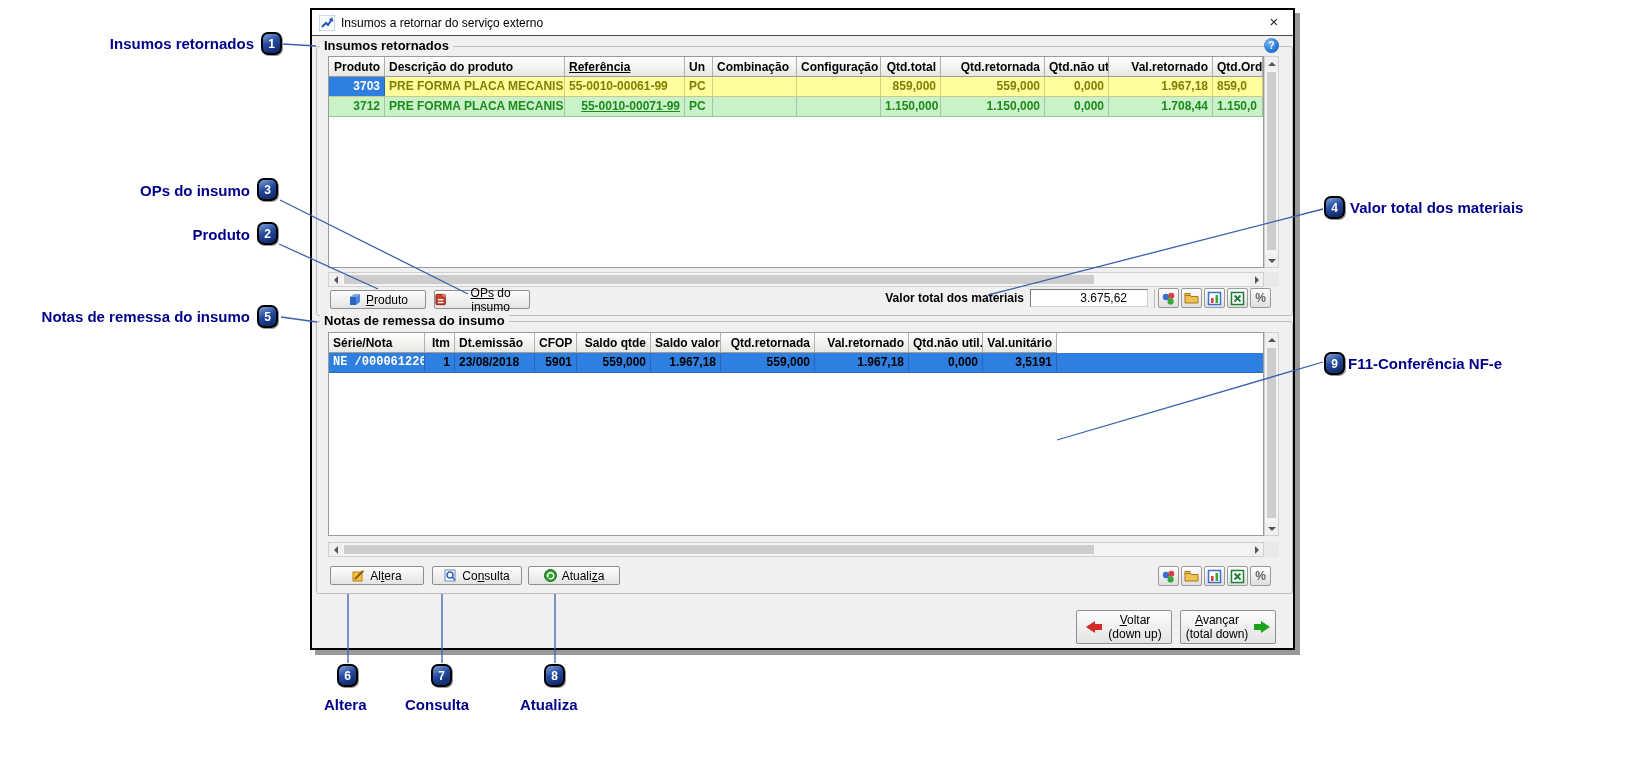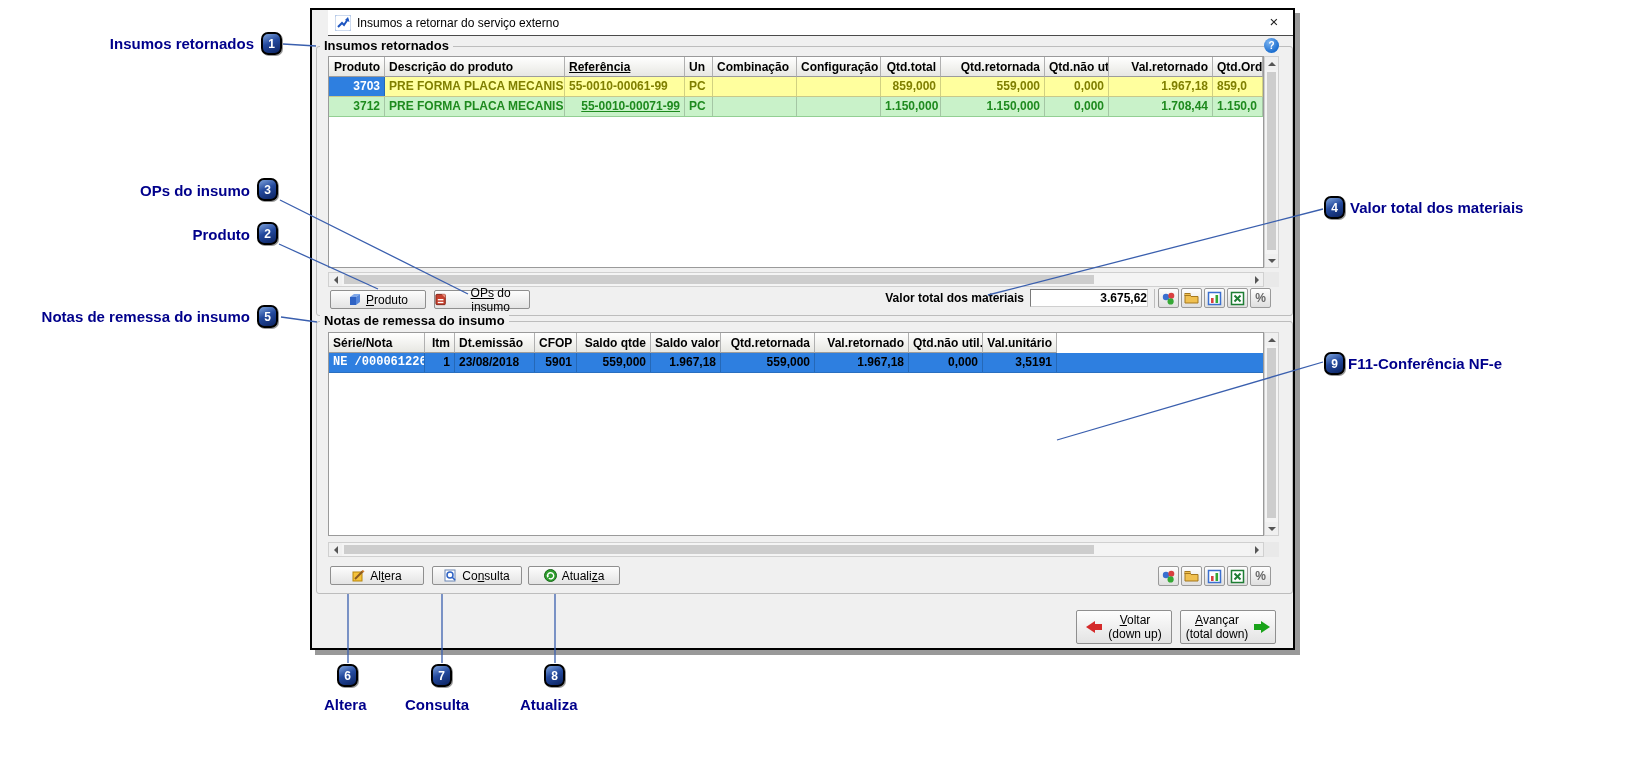--- a/index.html
+++ b/index.html
@@ -4,21 +4,21 @@
 <style>
   * { margin:0; padding:0; box-sizing:border-box; }
   html,body { background:#fff; }
   body { font-family:"Liberation Sans", sans-serif; }
   #page { position:relative; width:1630px; height:762px; background:#fff; overflow:hidden; }
 
   
   #win { position:absolute; left:310px; top:8px; width:985px; height:642px;
          background:#f0f0f0; border:2px solid #000;
          box-shadow:5px 5px 0 rgba(70,70,70,.55); }
-  #titlebar { position:absolute; left:16px; top:0; right:0; height:26px; background:#fff;
+  #titlebar { position:absolute; left:0; top:0; right:0; height:26px; background:#fff;
               border-bottom:1px solid #4a4a4a; display:flex; align-items:center; }
   #titlebar .ttl { font-size:12px; color:#000; margin-left:6px; }
   .appicon { margin-left:7px; width:16px; height:16px; }
   .closex { position:absolute; right:10px; top:3px; width:18px; height:18px; text-align:center;
             font-size:15px; line-height:18px; color:#222; cursor:default; }
 
   
   .grp { position:absolute; border:1px solid #bdbdbd; border-radius:3px; }
   .grp-label { position:absolute; font-size:13px; font-weight:bold; color:#000;
                background:#f0f0f0; padding:0 4px; }
@@ -51,21 +51,21 @@
 
   
   .btn { position:absolute; display:flex; align-items:center; justify-content:center; gap:5px;
          background:linear-gradient(#fdfdfd,#e3e3e3); border:1px solid #8f8f8f; border-radius:2px;
          font-size:12px; color:#000; cursor:default; }
   .btn u { text-decoration:underline; }
 
   .val-label { position:absolute; font-size:12px; font-weight:bold; text-align:right; }
   .val-field { position:absolute; background:#fff; border:1px solid #7a7a7a;
                border-right-color:#cfcfcf; border-bottom-color:#cfcfcf;
-               font-size:12px; text-align:right; padding:0 0; line-height:16px;font-weight:bold; }
+               font-size:12px; text-align:right; padding:0 20px; line-height:16px; }
   .vsep { position:absolute; width:1px; background:#bdbdbd; }
 
   .iconbar { position:absolute; display:flex; gap:2px; }
   .ibtn { width:21px; height:20px; background:linear-gradient(#fefefe,#dfdfdf);
           border:1px solid #9a9a9a; border-radius:2px; display:flex; align-items:center; justify-content:center; }
   .pct { font-size:12px; font-weight:bold; color:#666; }
 
   .navbtn { flex-direction:row; gap:6px; }
   .navtxt { font-size:12px; text-align:center; line-height:14px; }
   .arr { position:relative; width:16px; height:12px; flex:none; }

